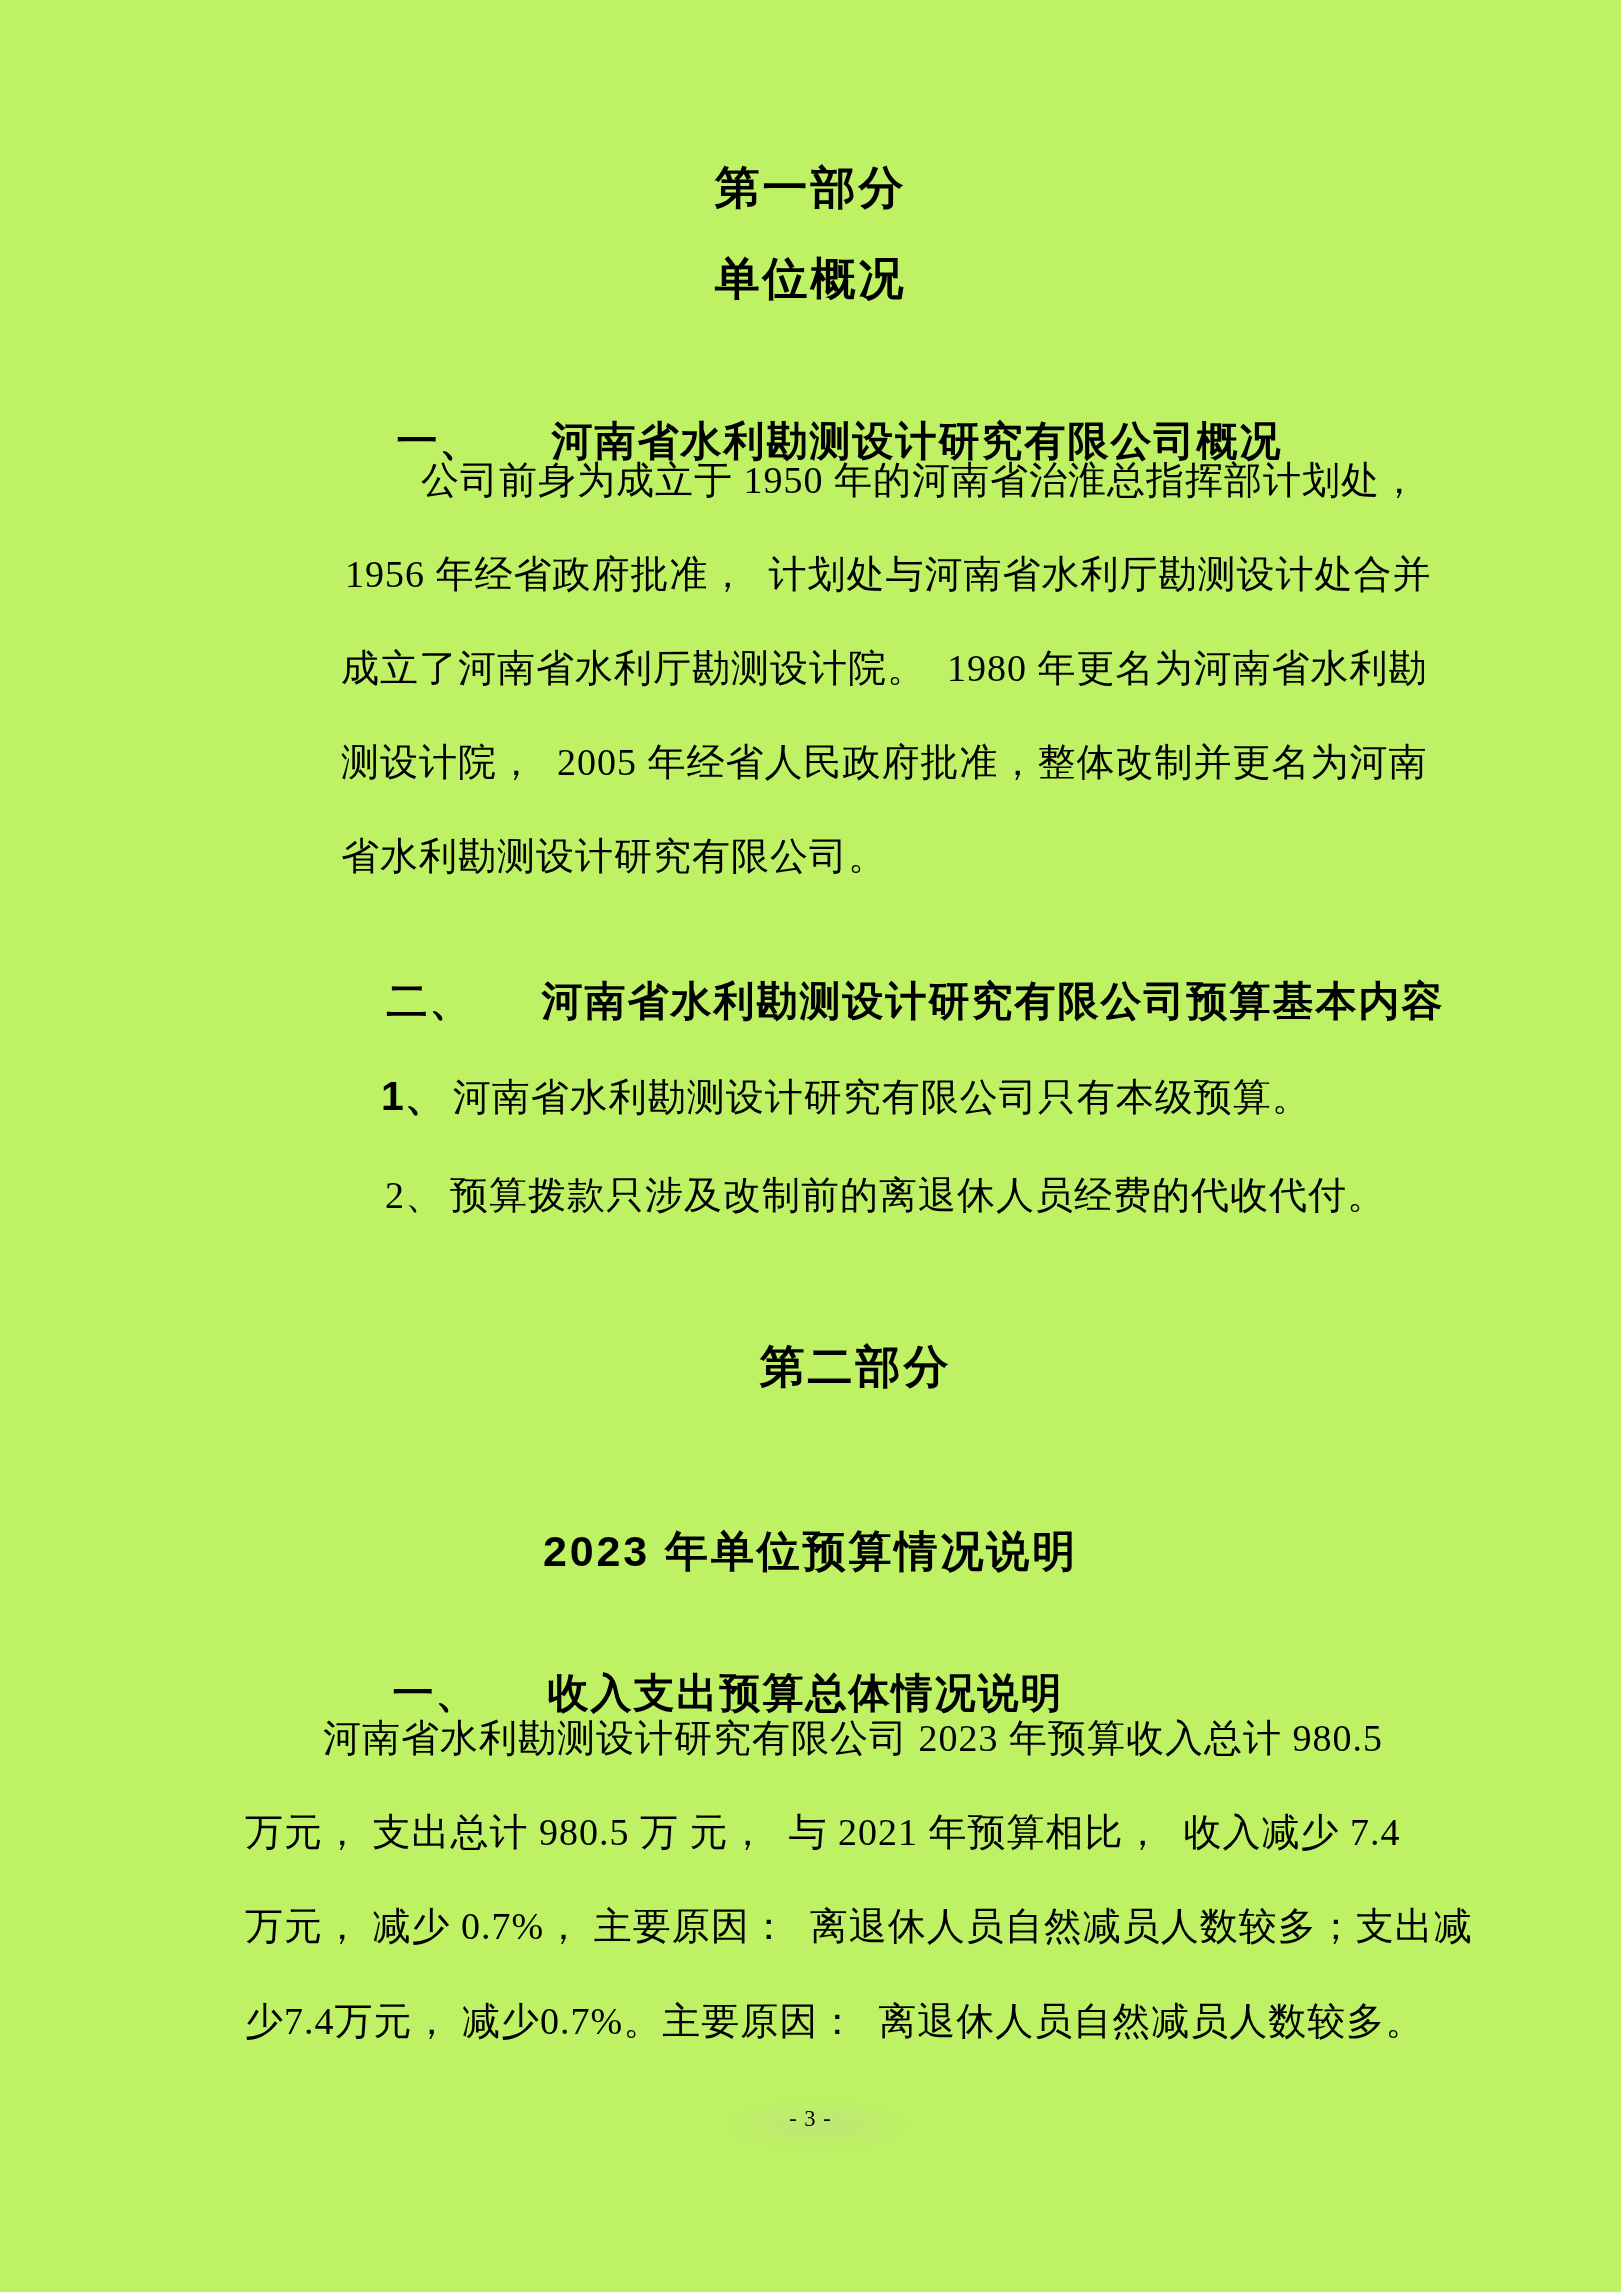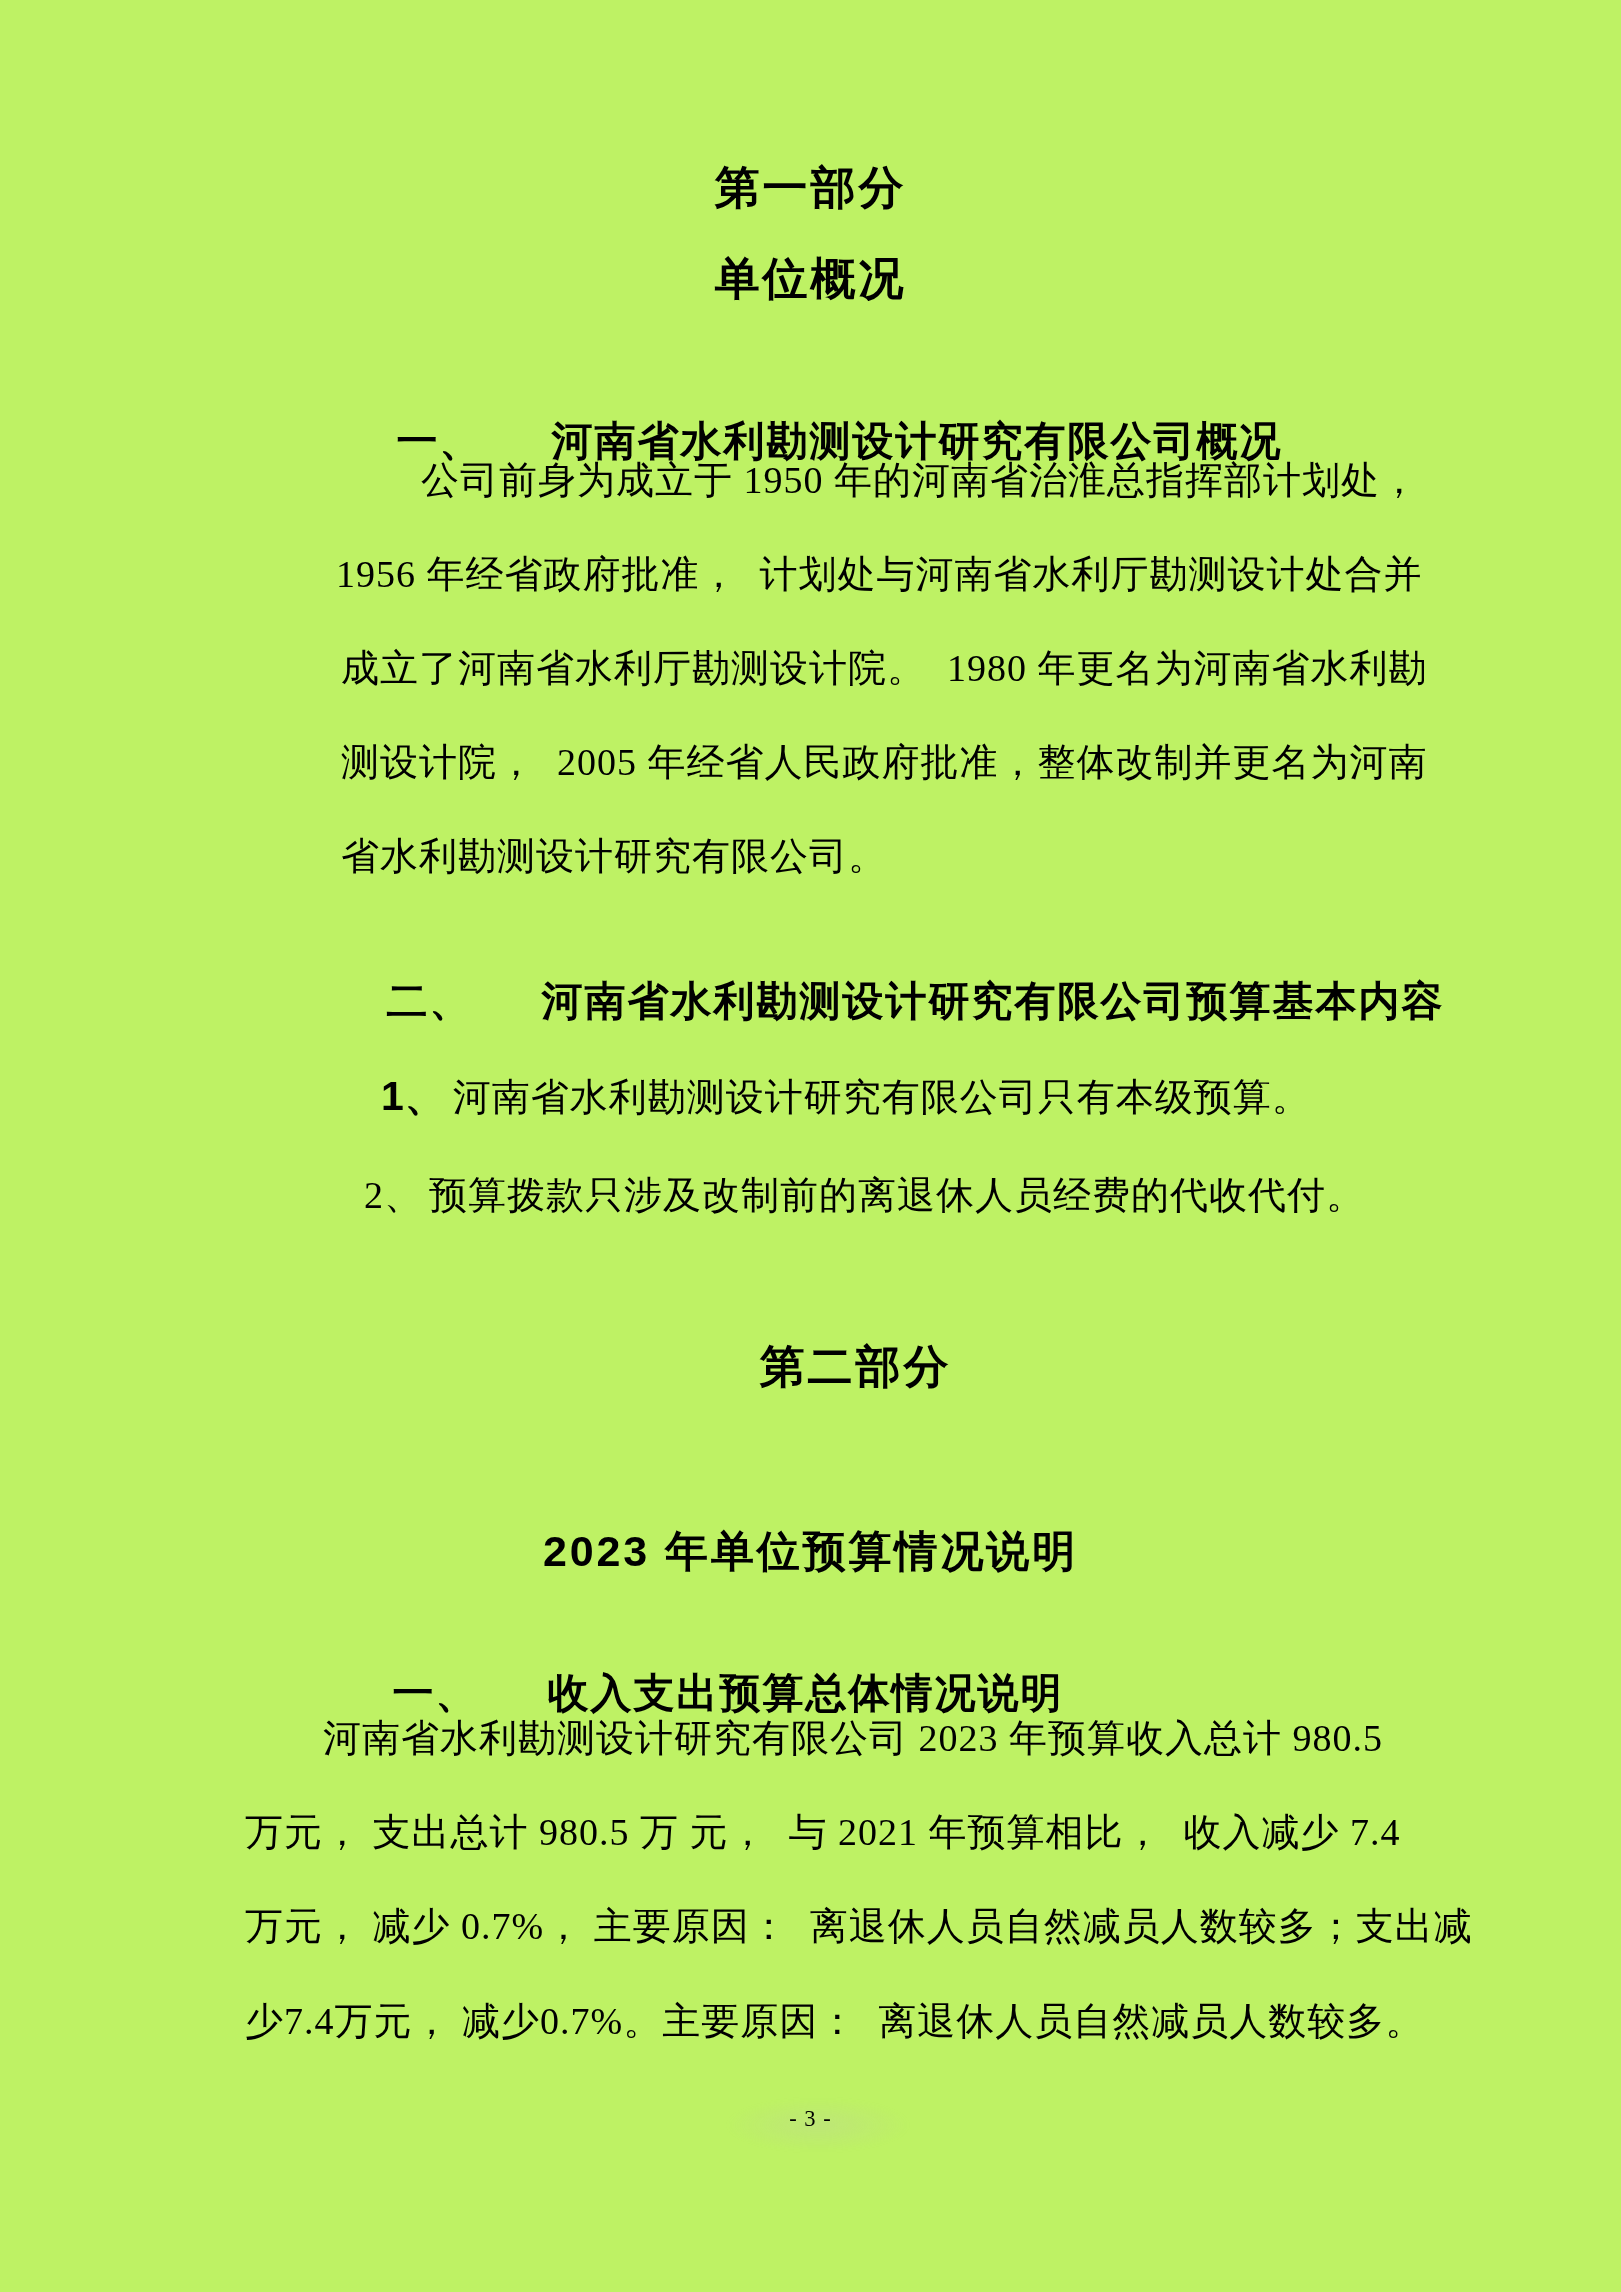--- a/index.html
+++ b/index.html
@@ -87,33 +87,33 @@
 <div class="page">
 
   <div class="abs center part-title" style="top:160px;">第一部分</div>
   <div class="abs center part-title" style="top:251px;">单位概况</div>
 
   <div class="abs section-heading" style="left:343px; top:365px;">
     <span class="sec-num">一、</span><span>河南省水利勘测设计研究有限公司概况</span>
   </div>
 
   <div class="abs body-line" style="left:421px; top:457px;">公司前身为成立于 1950 年的河南省治淮总指挥部计划处，</div>
-  <div class="abs body-line" style="left:336px; top:551px;">1956 年经省政府批准，  计划处与河南省水利厅勘测设计处合并</div>
+  <div class="abs body-line" style="left:345px; top:551px;">1956 年经省政府批准，  计划处与河南省水利厅勘测设计处合并</div>
   <div class="abs body-line" style="left:341px; top:645px;">成立了河南省水利厅勘测设计院。  1980 年更名为河南省水利勘</div>
   <div class="abs body-line" style="left:341px; top:739px;">测设计院，  2005 年经省人民政府批准，整体改制并更名为河南</div>
   <div class="abs body-line" style="left:341px; top:833px;">省水利勘测设计研究有限公司。</div>
 
   <div class="abs section-heading" style="left:333px; top:925px;">
     <span class="sec-num">二、</span><span>河南省水利勘测设计研究有限公司预算基本内容</span>
   </div>
 
   <div class="abs item-line" style="left:339px; top:1023px;">
     <span class="item-num-bold">1、</span><span>河南省水利勘测设计研究有限公司只有本级预算。</span>
   </div>
-  <div class="abs item-line" style="left:322px; top:1124px;">
+  <div class="abs item-line" style="left:343px; top:1124px;">
     <span class="item-num-plain">2、</span><span>预算拨款只涉及改制前的离退休人员经费的代收代付。</span>
   </div>
 
   <div class="abs center part-title" style="top:1339px;padding-left:45px;">第二部分</div>
   <div class="abs center big-title" style="top:1525px;">2023 年单位预算情况说明</div>
 
   <div class="abs section-heading" style="left:339px; top:1617px;">
     <span class="sec-num">一、</span><span>收入支出预算总体情况说明</span>
   </div>
 

